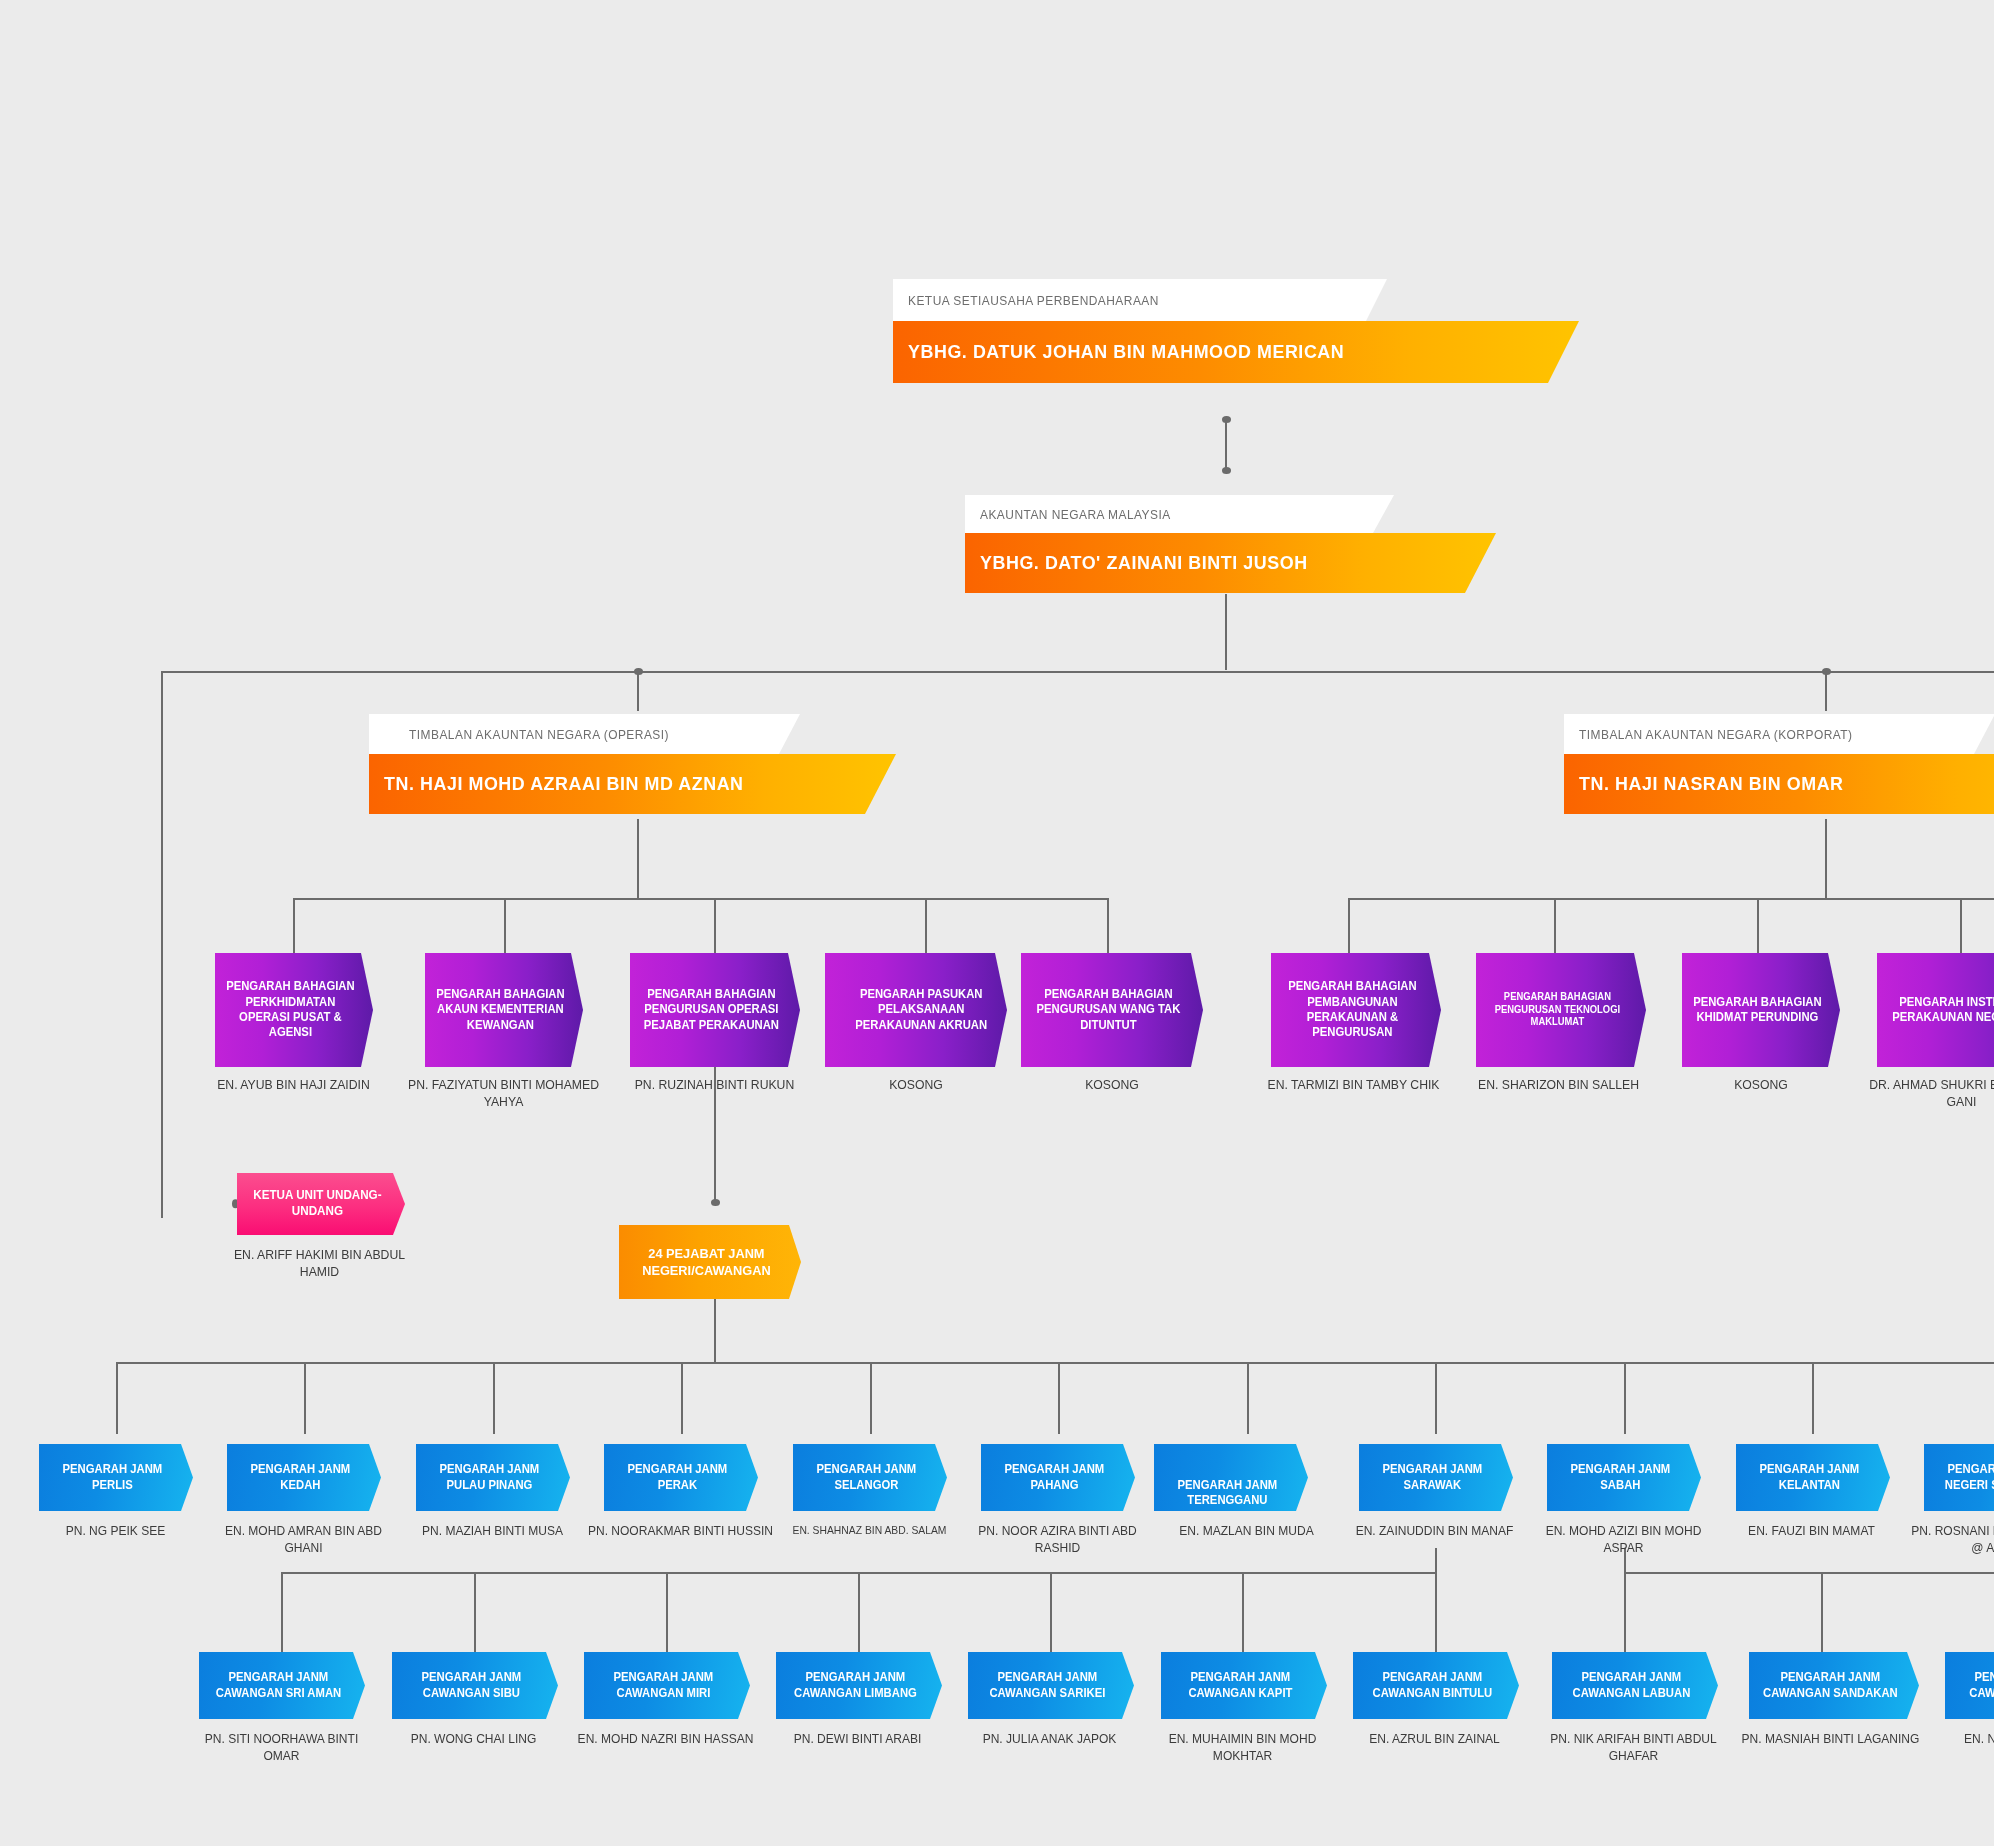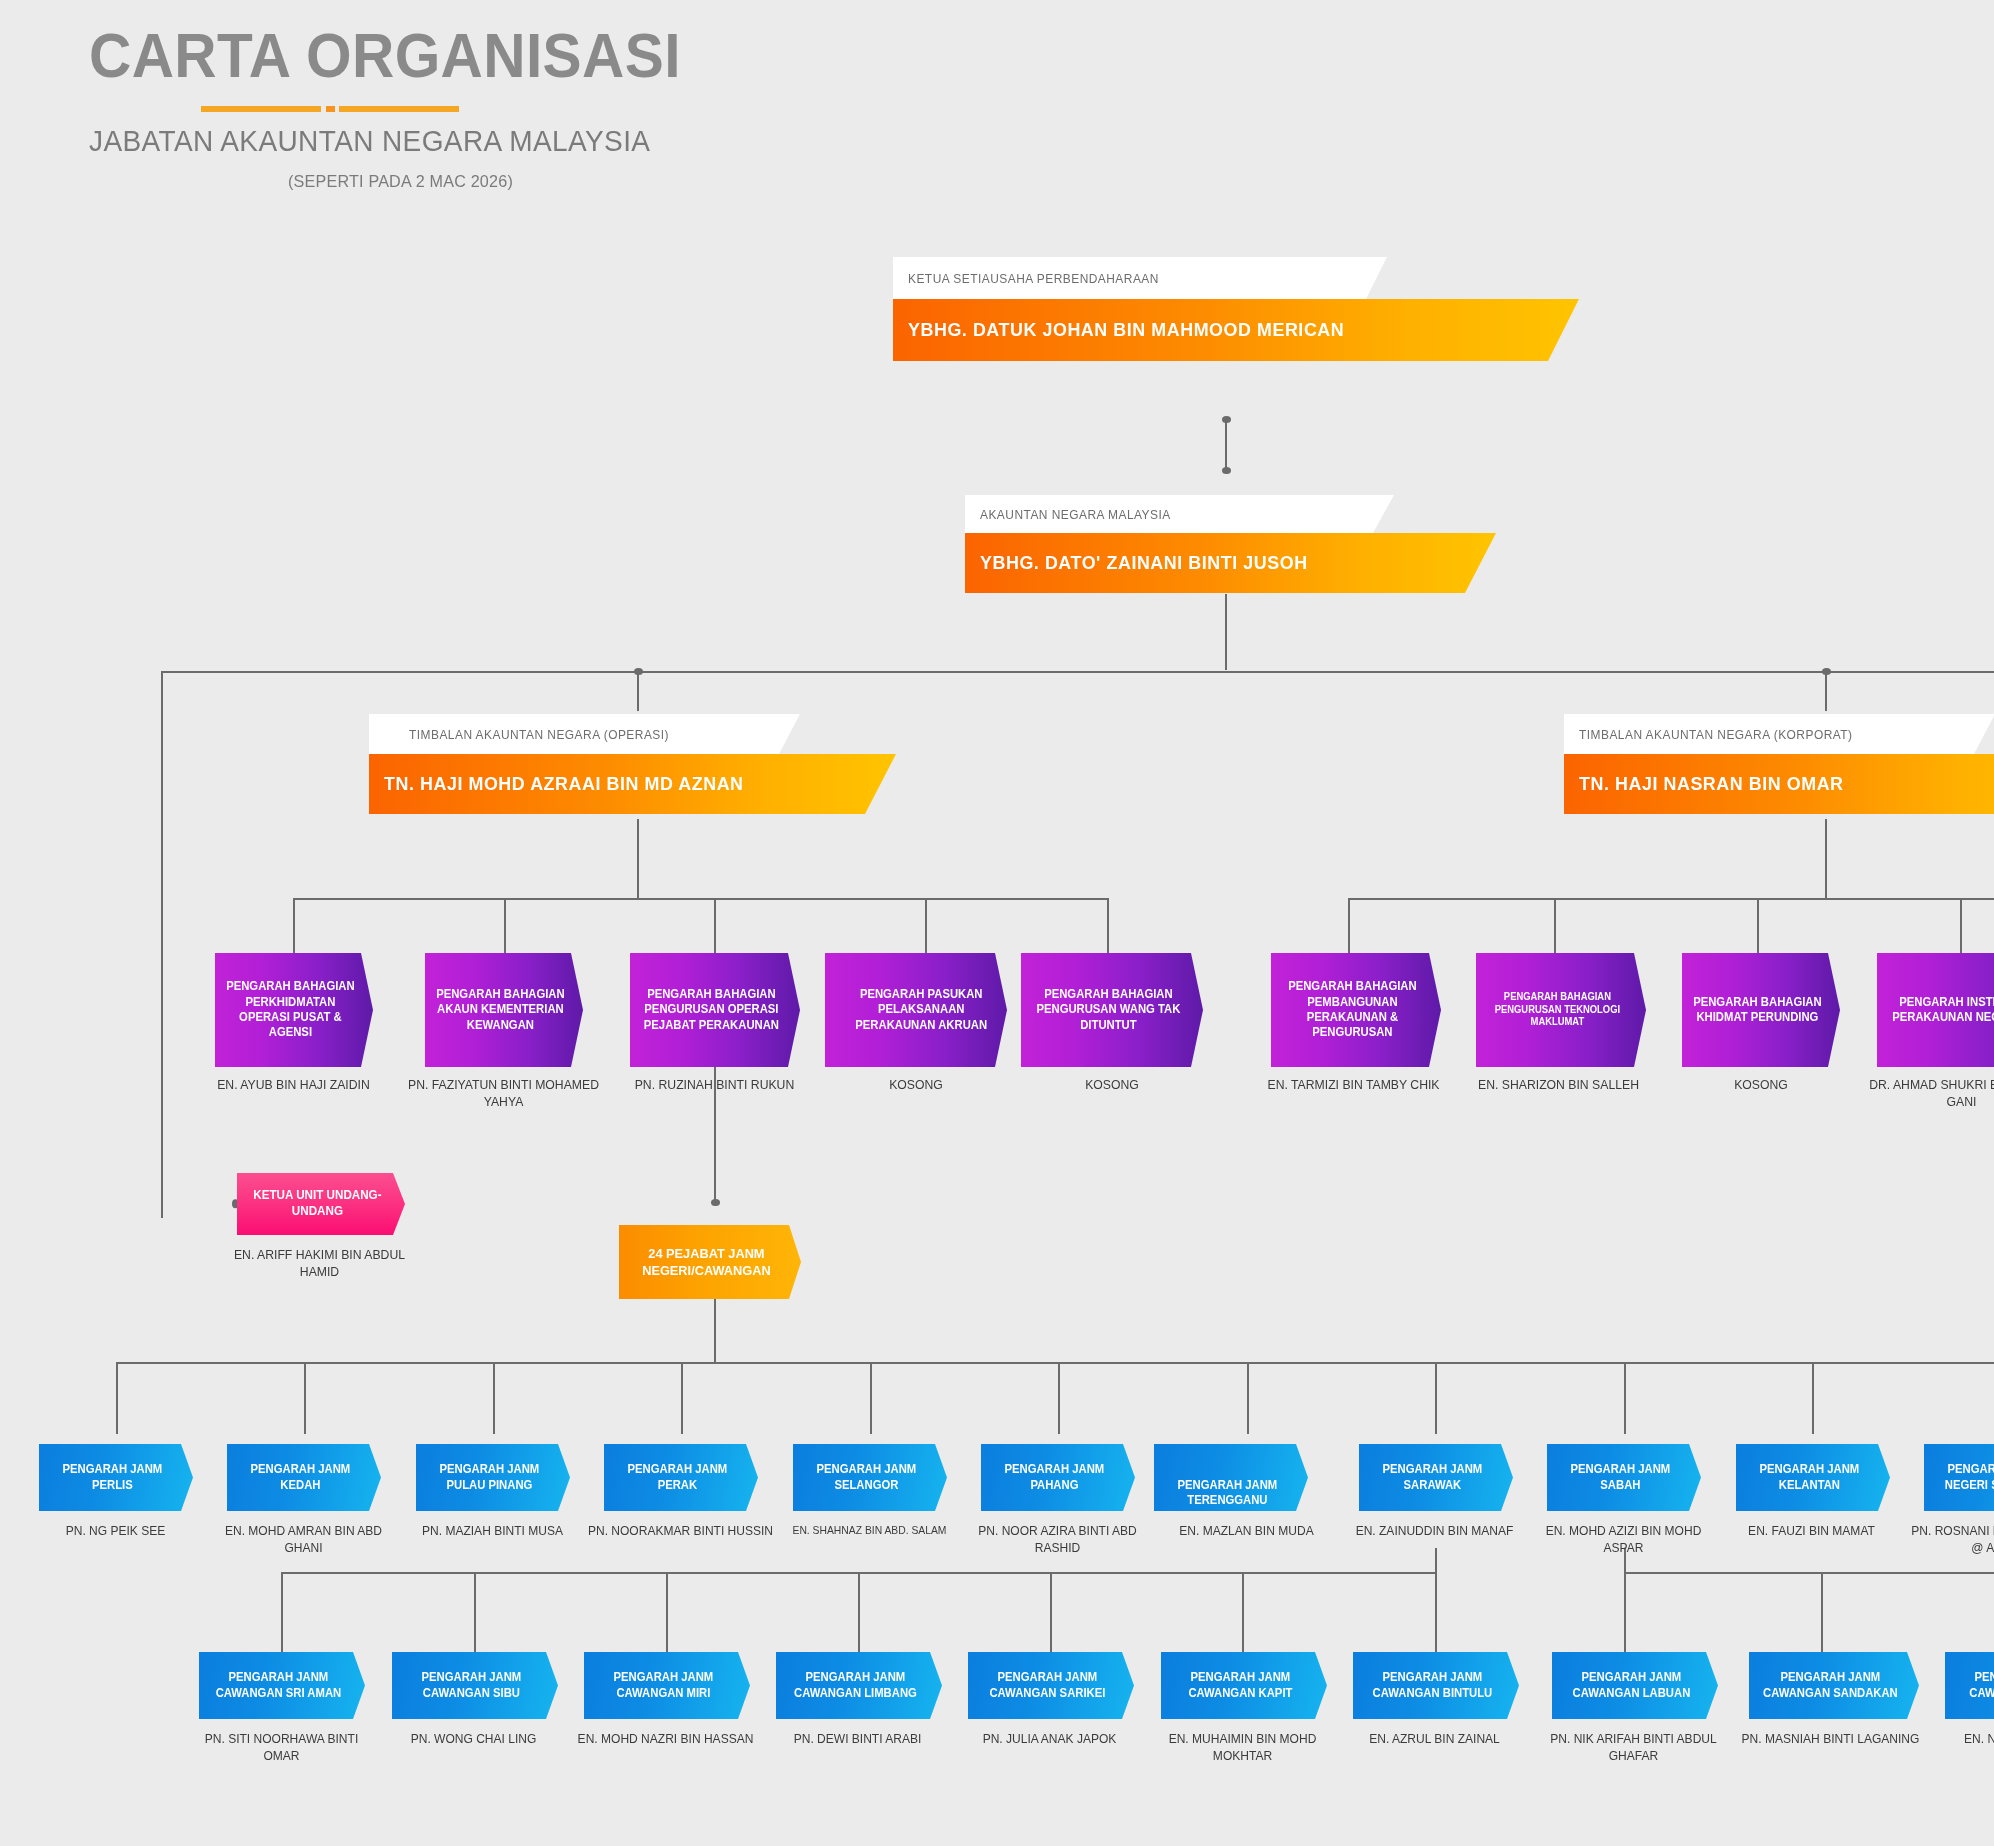--- a/index.html
+++ b/index.html
@@ -88,30 +88,20 @@
   .ln{position:absolute;background:#6b6b6b;}
   .ln.v{width:2px;}
   .ln.h{height:2px;}
   .dotv{position:absolute;width:8.8px;height:7.2px;border-radius:50%;background:#6b6b6b;}
 </style>
 </head>
 <body>
 
 <div class="canvas">
 
-  <div class="title-block">
-    <div class="title-main">CARTA ORGANISASI</div>
-    <div class="title-rule">
-      <div class="seg1"></div>
-      <div class="seg2"></div>
-      <div class="seg3"></div>
-    </div>
-    <div class="title-sub">JABATAN AKAUNTAN NEGARA MALAYSIA</div>
-    <div class="title-date">(SEPERTI PADA 2 MAC 2026)</div>
-  </div>
 
   <div class="dotv ln-dot" style="left:1222px;top:416px;"></div>
   <div class="ln v" style="left:1225px;top:419px;height:51px;"></div>
   <div class="dotv ln-dot" style="left:1222px;top:467px;"></div>
 
   <div class="ln v" style="left:1225px;top:594px;height:76px;"></div>
 
   <div class="ln h" style="left:161px;top:671px;width:2139px;"></div>
   <div class="ln v" style="left:161px;top:671px;height:547px;"></div>
 
@@ -164,21 +154,21 @@
   <div class="ln v" style="left:858px;top:1572px;height:80px;"></div>
   <div class="ln v" style="left:1050px;top:1572px;height:80px;"></div>
   <div class="ln v" style="left:1242px;top:1572px;height:80px;"></div>
   <div class="ln v" style="left:1435px;top:1572px;height:80px;"></div>
 
   <div class="ln v" style="left:1624px;top:1548px;height:25px;"></div>
   <div class="ln h" style="left:1624px;top:1572px;width:590px;"></div>
   <div class="ln v" style="left:1624px;top:1572px;height:80px;"></div>
   <div class="ln v" style="left:1821px;top:1572px;height:80px;"></div>
 
-  <div class="exec" style="left:893px;top:257px;width:686px;">
+  <div class="exec" style="left:893px;top:279px;width:686px;">
     <div class="tab" style="width:494px;height:42px;">
       <span>KETUA SETIAUSAHA PERBENDAHARAAN</span>
     </div>
     <div class="band" style="width:686px;height:62px;">
       <span>YBHG. DATUK JOHAN BIN MAHMOOD MERICAN</span>
     </div>
   </div>
 
   <div class="exec" style="left:965px;top:495px;width:531px;">
     <div class="tab" style="width:429px;height:38px;">

